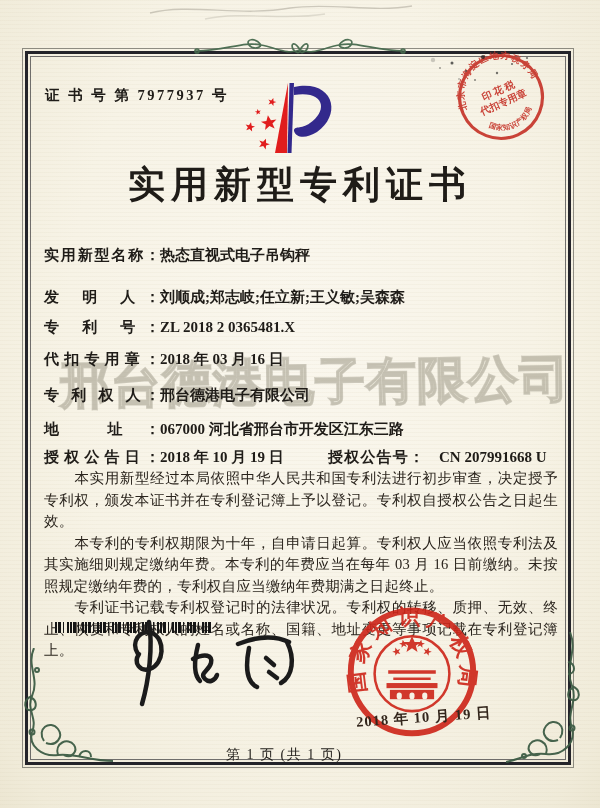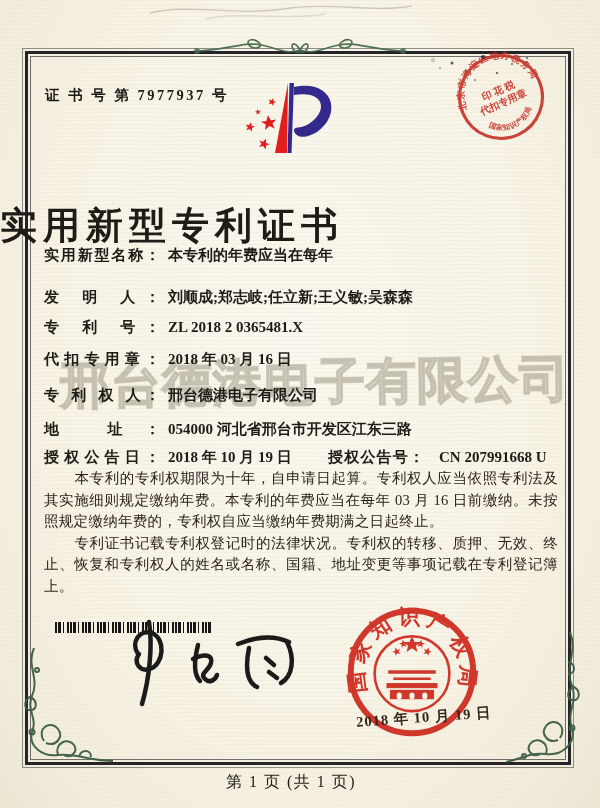--- a/index.html
+++ b/index.html
@@ -16,47 +16,47 @@
   .frame{position:absolute;left:22px;top:48px;right:26px;bottom:40px;border:1px solid rgba(60,60,55,.55);z-index:0;}
   .frame::before{content:"";position:absolute;inset:2px;border:3px solid #24242a;}
   .frame::after{content:"";position:absolute;inset:7px;border:1px solid rgba(40,40,45,.65);}
   .orn{position:absolute;z-index:1;}
   .orn-top{left:193px;top:36px;}
   .orn-bl{left:23px;top:648px;}
   .orn-br{left:506px;top:632px;}
   
   .certno{position:absolute;left:45px;top:86px;font-size:14.5px;letter-spacing:2.5px;font-weight:600;z-index:2;}
   .logo{position:absolute;left:233px;top:74px;z-index:2;}
-  .title{position:absolute;left:0;top:160px;width:600px;text-align:left;font-size:37px;font-weight:700;letter-spacing:6px;z-index:2;margin-top:41px;}
+  .title{position:absolute;left:0;top:160px;width:600px;text-align:center;font-size:37px;font-weight:700;letter-spacing:6px;z-index:2;}
   .tax-stamp{position:absolute;left:456px;top:52px;width:90px;height:90px;transform:rotate(-24deg);z-index:3;opacity:.92;}
   
   .watermark{
     position:absolute;left:60px;top:349px;white-space:nowrap;z-index:1;
     font-size:50px;font-weight:700;letter-spacing:1px;transform:rotate(-.8deg);
     color:rgba(190,184,168,.26);-webkit-text-stroke:1.6px rgba(148,143,126,.42);
   }
   
   .fields{position:absolute;left:44px;top:0;width:514px;z-index:2;font-size:15px;font-weight:600;}
   .frow{position:absolute;left:0;width:514px;white-space:nowrap;}
   .f0{top:246px}.f1{top:288px}.f2{top:318px}.f3{top:350px}.f4{top:386px}.f5{top:420px}.f6{top:448px}
-  .lbl{display:inline-block;width:116px;text-align:justify;text-align-last:justify;margin-right:8px;}
+  .lbl{display:inline-block;width:116px;text-align:justify;text-align-last:justify;}
   .pair2{position:absolute;left:284px;top:0;white-space:nowrap;}
   .pair2 .lbl{width:96px;margin-right:15px;}
   
   .bodytext{position:absolute;left:44px;top:468px;width:514px;z-index:2;font-size:14.5px;line-height:21.5px;letter-spacing:.3px;text-align:justify;color:#2a241d;font-weight:500;}
   .bodytext p{margin:0;text-indent:2.1em;}
   
   .barcode{position:absolute;left:55px;top:622px;width:158px;height:11px;z-index:2;
     background:repeating-linear-gradient(90deg,#161616 0 2px,rgba(0,0,0,0) 2px 3px,#161616 3px 6px,rgba(0,0,0,0) 6px 8px,#161616 8px 9px,rgba(0,0,0,0) 9px 12px,#161616 12px 14px,rgba(0,0,0,0) 14px 15px);}
   .signer{position:absolute;left:57px;top:652px;z-index:2;font-size:15.5px;font-weight:600;line-height:27px;}
   .signer span{display:block;}
   .signature{position:absolute;left:108px;top:616px;z-index:2;}
   .big-seal{position:absolute;left:344px;top:604px;width:136px;height:136px;z-index:2;opacity:.9;}
   .seal-date{position:absolute;left:356px;top:708px;z-index:3;font-size:14.5px;font-weight:700;letter-spacing:1px;color:#33261c;transform:rotate(-4deg);white-space:nowrap;}
-  .page-footer{position:absolute;left:226px;top:772px;z-index:2;font-size:16px;letter-spacing:1.5px;}
+  .page-footer{position:absolute;left:226px;top:746px;z-index:2;font-size:14px;letter-spacing:1.5px;}
   .speckles{position:absolute;left:0;top:0;z-index:4;pointer-events:none;}
 </style>
 </head>
 <body>
 
 <div class="photo">
 
   <svg class="speckles" width="600" height="808">
     <g fill="none" stroke="#8f8a7d" stroke-width="1.4" opacity=".4">
       <path d="M150,13 C190,3 240,17 290,8 C330,2 372,13 412,6"></path>
@@ -153,33 +153,34 @@
         <textPath href="#tsBot" startOffset="50%" text-anchor="middle">国家知识产权局</textPath>
       </text>
       <text x="50" y="46" font-size="11" text-anchor="middle">印 花 税</text>
       <text x="50" y="60" font-size="11" text-anchor="middle">代扣专用章</text>
     </g>
   </svg>
 
   <div class="watermark">邢台德港电子有限公司</div>
 
   <div class="fields">
-    <div class="frow f0"><span class="lbl">实用新型名称：</span><span class="val">本专利的年费应当在每年</span></div>
+    <div class="frow f0"><span class="lbl">实用新型名称：</span><span class="val">热态直视式电子吊钩秤</span></div>
     <div class="frow f1"><span class="lbl">发 明 人：</span><span class="val">刘顺成;郑志岐;任立新;王义敏;吴森森</span></div>
     <div class="frow f2"><span class="lbl">专 利 号：</span><span class="val">ZL 2018 2 0365481.X</span></div>
     <div class="frow f3"><span class="lbl">代扣专用章：</span><span class="val">2018 年 03 月 16 日</span></div>
     <div class="frow f4"><span class="lbl">专 利 权 人：</span><span class="val">邢台德港电子有限公司</span></div>
-    <div class="frow f5"><span class="lbl">地 址：</span><span class="val">054000 河北省邢台市开发区江东三路</span></div>
+    <div class="frow f5"><span class="lbl">地 址：</span><span class="val">067000 河北省邢台市开发区江东三路</span></div>
     <div class="frow f6">
       <span class="lbl">授权公告日：</span><span class="val">2018 年 10 月 19 日</span>
       <span class="pair2"><span class="lbl">授权公告号：</span><span class="val">CN 207991668 U</span></span>
     </div>
   </div>
 
   <div class="bodytext">
+    <p>本实用新型经过本局依照中华人民共和国专利法进行初步审查，决定授予专利权，颁发本证书并在专利登记簿上予以登记。专利权自授权公告之日起生效。</p>
     <p>本专利的专利权期限为十年，自申请日起算。专利权人应当依照专利法及其实施细则规定缴纳年费。本专利的年费应当在每年 03 月 16 日前缴纳。未按照规定缴纳年费的，专利权自应当缴纳年费期满之日起终止。</p>
     <p>专利证书记载专利权登记时的法律状况。专利权的转移、质押、无效、终止、恢复和专利权人的姓名或名称、国籍、地址变更等事项记载在专利登记簿上。</p>
   </div>
 
   <div class="barcode"></div>
 
 
   <svg class="signature" width="200" height="95" viewBox="0 0 200 95">
     <g fill="none" stroke="#1b1b1b" stroke-width="4.5" stroke-linecap="round" stroke-linejoin="round">
       <path d="M30,38 C22,26 32,13 44,17 C58,23 56,48 42,53 C32,56 25,47 31,38"></path>

